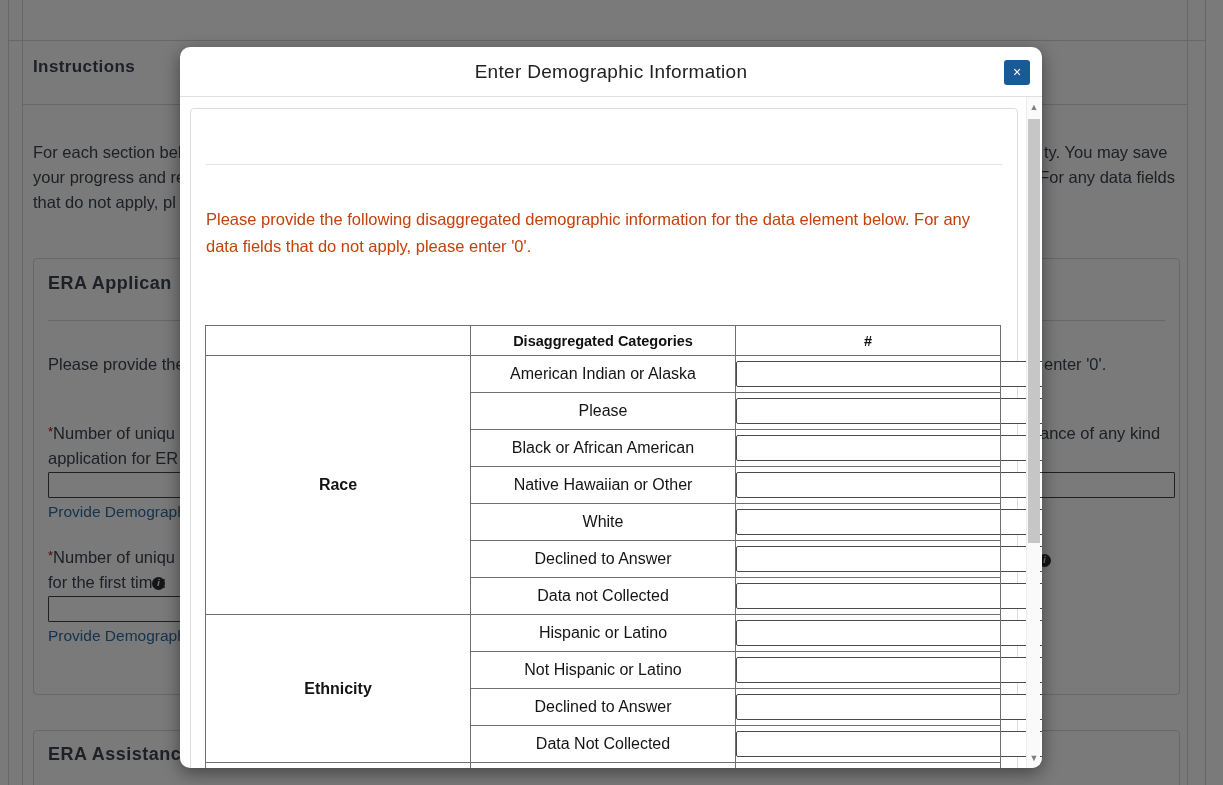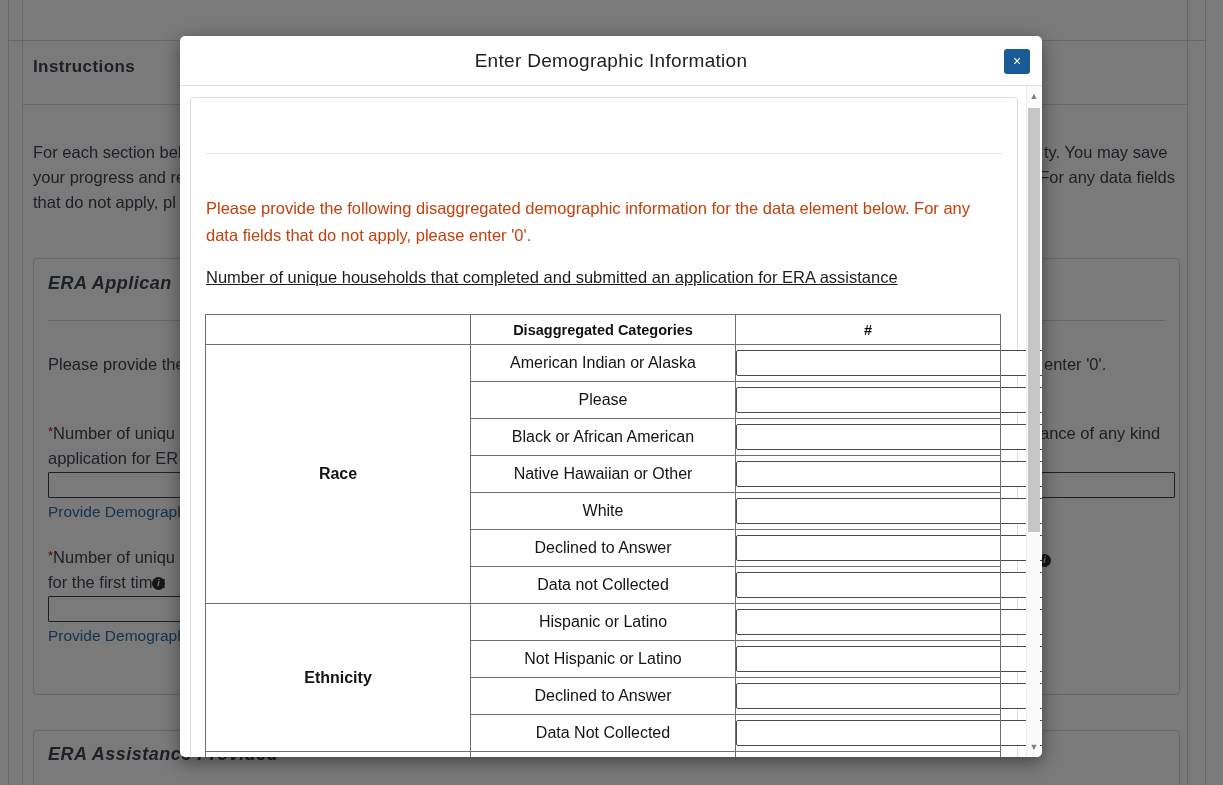--- a/index.html
+++ b/index.html
@@ -14,33 +14,33 @@
 
   
   .page{position:absolute;inset:0;color:var(--pageText);}
   .vline{position:absolute;top:0;bottom:0;width:1px;background:var(--pageBorder);}
   .page-title{position:absolute;left:33px;top:8px;font-size:19px;font-weight:700;
     letter-spacing:.5px;color:var(--pageText);}
   .hr{position:absolute;height:1px;background:var(--pageBorder);}
   .sect-h{position:absolute;left:33px;top:57px;font-size:17px;font-weight:700;letter-spacing:.4px;}
   .frag{position:absolute;font-size:16.5px;color:var(--pageText);white-space:nowrap;}
   .card{position:absolute;border:1px solid var(--pageBorder);border-radius:4px;background:transparent;}
-  .card-h{position:absolute;font-size:18px;font-weight:700;letter-spacing:.5px;color:var(--pageText);white-space:nowrap;font-style:italic;}
+  .card-h{position:absolute;font-size:18px;font-weight:700;letter-spacing:.5px;color:var(--pageText);white-space:nowrap;}
   .pg-input{position:absolute;height:26px;border:1px solid var(--inkBorder);background:#fff;border-radius:1px;}
   .pg-link{position:absolute;font-size:15.5px;color:var(--link);white-space:nowrap;cursor:pointer;}
   .req{color:var(--required);font-size:13px;vertical-align:top;}
   .info-dot{position:absolute;width:13px;height:13px;border-radius:50%;background:#2c2f33;
     color:#fff;font-size:9px;font-weight:700;text-align:center;line-height:13px;font-style:italic;}
 
   
   .overlay{position:absolute;inset:0;background:rgba(0,0,0,.52);}
 
   
-  .modal{position:absolute;left:180px;top:36px;width:862px;height:721px;background:#fff;
-    border-radius:5px;box-shadow:0 5px 18px rgba(0,0,0,.45);overflow:hidden;color:var(--modalText);}
+  .modal{position:absolute;left:180px;top:47px;width:862px;height:721px;background:#fff;
+    border-radius:10px;box-shadow:0 5px 18px rgba(0,0,0,.45);overflow:hidden;color:var(--modalText);}
   .modal-header{position:relative;height:50px;border-bottom:1px solid #e0e0e0;}
   .modal-title{text-align:center;line-height:50px;font-size:19px;font-weight:500;
     letter-spacing:.3px;color:var(--modalText);}
   .modal-close{position:absolute;right:12px;top:13px;width:26px;height:25px;background:var(--accent);
     border:none;border-radius:3px;color:#fff;font-size:14px;line-height:23px;text-align:center;cursor:pointer;}
   .inner-card{position:absolute;left:10px;top:61px;width:828px;height:700px;
     border:1px solid #dcdcdc;border-radius:4px;background:#fff;}
   .inner-h{position:absolute;left:15px;top:17px;font-size:18px;font-weight:700;letter-spacing:.3px;}
   .inner-hr{position:absolute;left:15px;right:15px;top:55px;height:1px;background:#e3e3e3;}
   .desc{position:absolute;left:15px;top:97px;width:800px;font-size:16.5px;line-height:27px;color:#c2410c;}
@@ -115,21 +115,20 @@
 
   <div class="modal">
     <div class="modal-header">
       <div class="modal-title">Enter Demographic Information</div>
       <button class="modal-close">×</button>
     </div>
 
     <div class="inner-card">
       <div class="inner-hr"></div>
       <div class="desc">Please provide the following disaggregated demographic information for the data element below. For any data fields that do not apply, please enter '0'.</div>
-      <div class="element-name">Number of unique households that completed and submitted an application for ERA assistance</div>
 
       <table class="demo">
         <thead>
           <tr>
             <th></th>
             <th>Disaggregated Categories</th>
             <th>#</th>
           </tr>
         </thead>
         <tbody>

